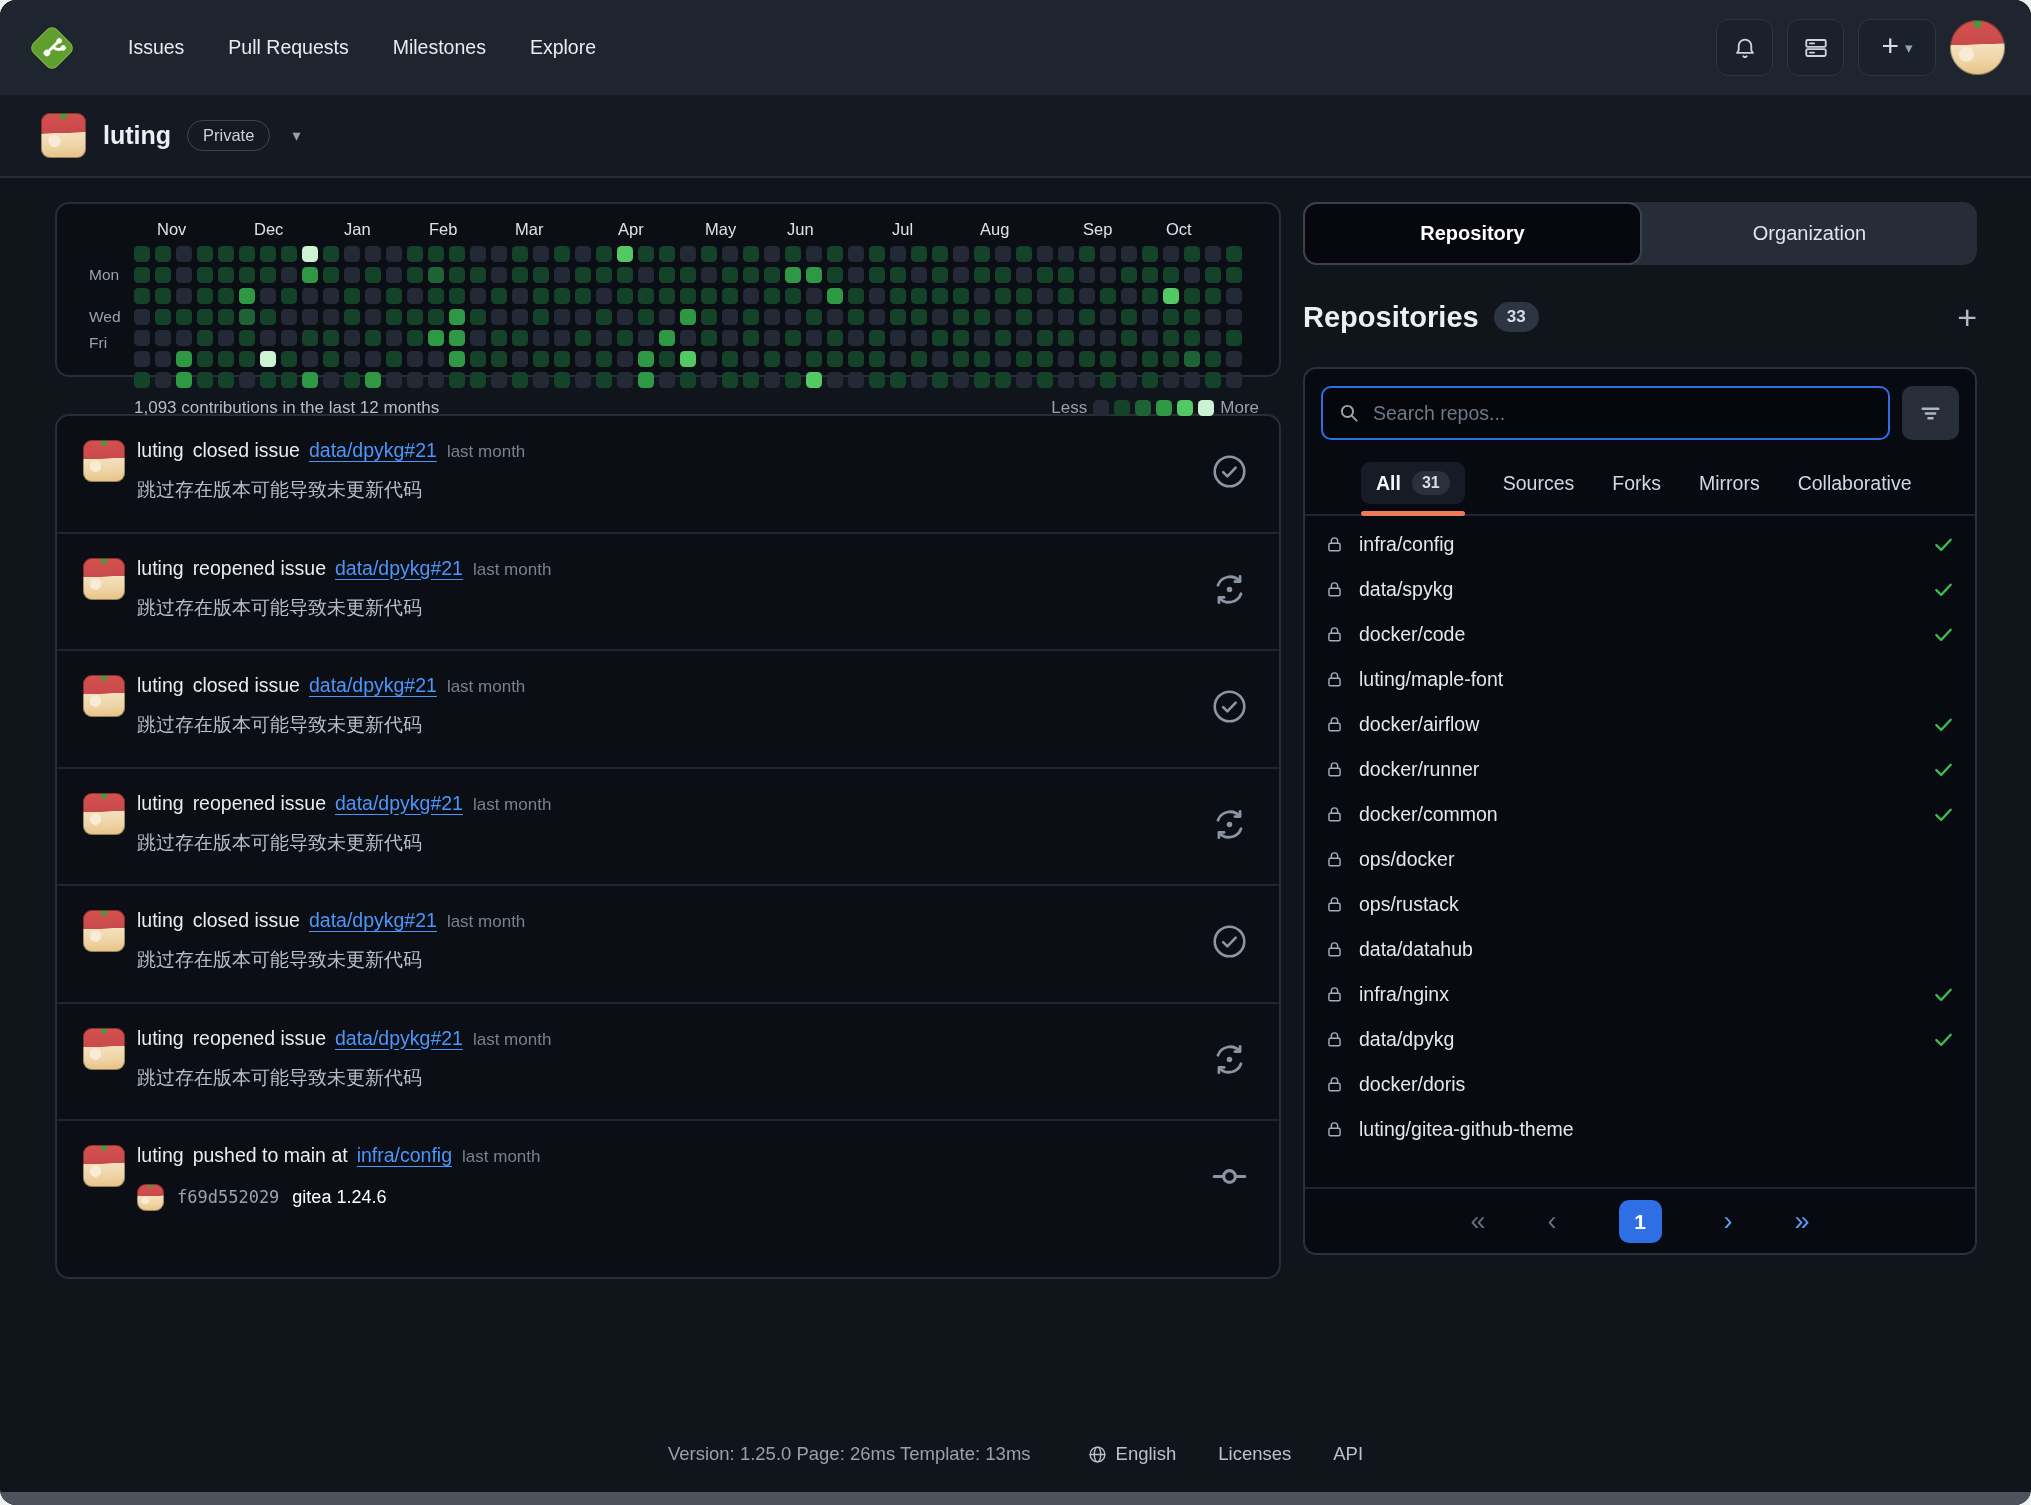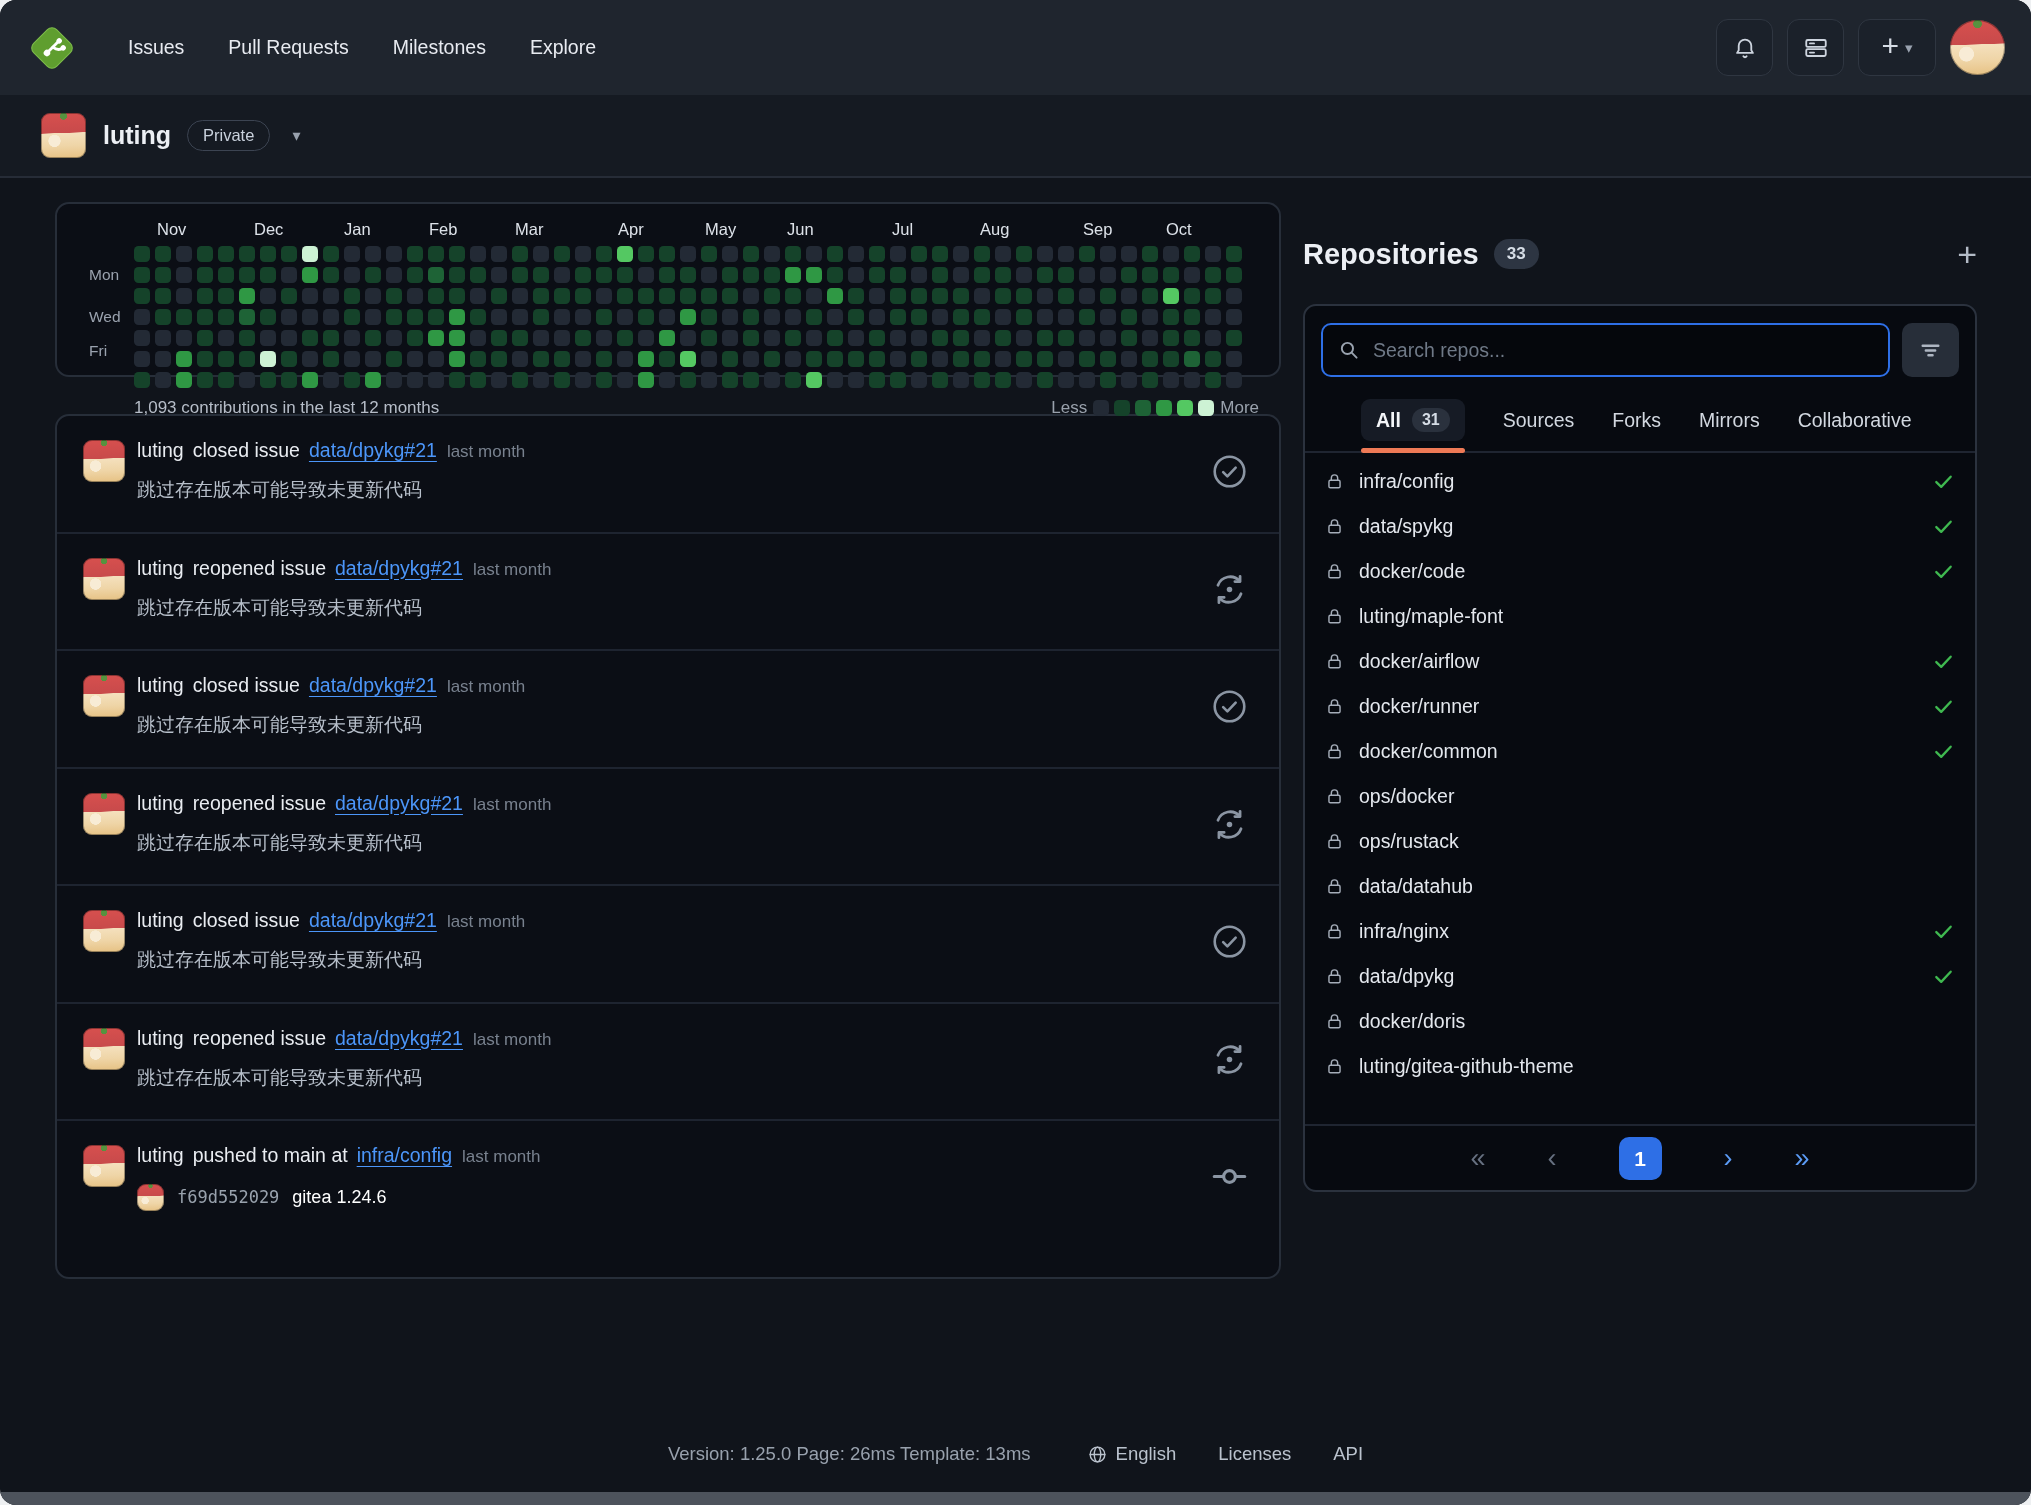--- a/index.html
+++ b/index.html
@@ -179,21 +179,21 @@
             <span style="left: 653px;">Jun</span>
             <span style="left: 758px;">Jul</span>
             <span style="left: 846px;">Aug</span>
             <span style="left: 949px;">Sep</span>
             <span style="left: 1032px;">Oct</span>
           </div>
         <div class="hm-body">
           <div class="hm-gutter">
               <span style="top: 21px;">Mon</span>
               <span style="top: 63px;">Wed</span>
-              <span style="top: 97px;">Fri</span>
+              <span style="top: 89px;">Fri</span>
             </div>
           <div class="hm-grid">
               <div class="hm-cell" style="background: rgb(21, 67, 42);"></div>
               <div class="hm-cell" style="background: rgb(21, 67, 42);"></div>
               <div class="hm-cell" style="background: rgb(21, 67, 42);"></div>
               <div class="hm-cell" style="background: rgb(35, 42, 53);"></div>
               <div class="hm-cell" style="background: rgb(35, 42, 53);"></div>
               <div class="hm-cell" style="background: rgb(35, 42, 53);"></div>
               <div class="hm-cell" style="background: rgb(21, 67, 42);"></div>
               <div class="hm-cell" style="background: rgb(21, 67, 42);"></div>
@@ -716,20 +716,24 @@
             </div>
             <div class="fe-icon"><svg viewBox="0 0 24 24" width="39" height="39" fill="none" stroke="currentColor" stroke-width="1.9" stroke-linecap="round" stroke-linejoin="round">
                 <circle cx="12" cy="12" r="3.6"></circle>
                 <path d="M2.6 12h5.8M15.6 12h5.8"></path>
               </svg></div>
           </div>
         </div>
     </div>
 
     <div class="right-col">
+      <div class="segmented" id="segmented">
+          <div class="seg-btn active">Repository</div>
+          <div class="seg-btn">Organization</div>
+        </div>
 
       <div class="repo-head">
         <h2>Repositories</h2>
         <span class="count-badge">33</span>
         <span class="head-plus">+</span>
       </div>
 
       <div class="repos-card">
         <div class="search-row">
           <div class="search-box">

